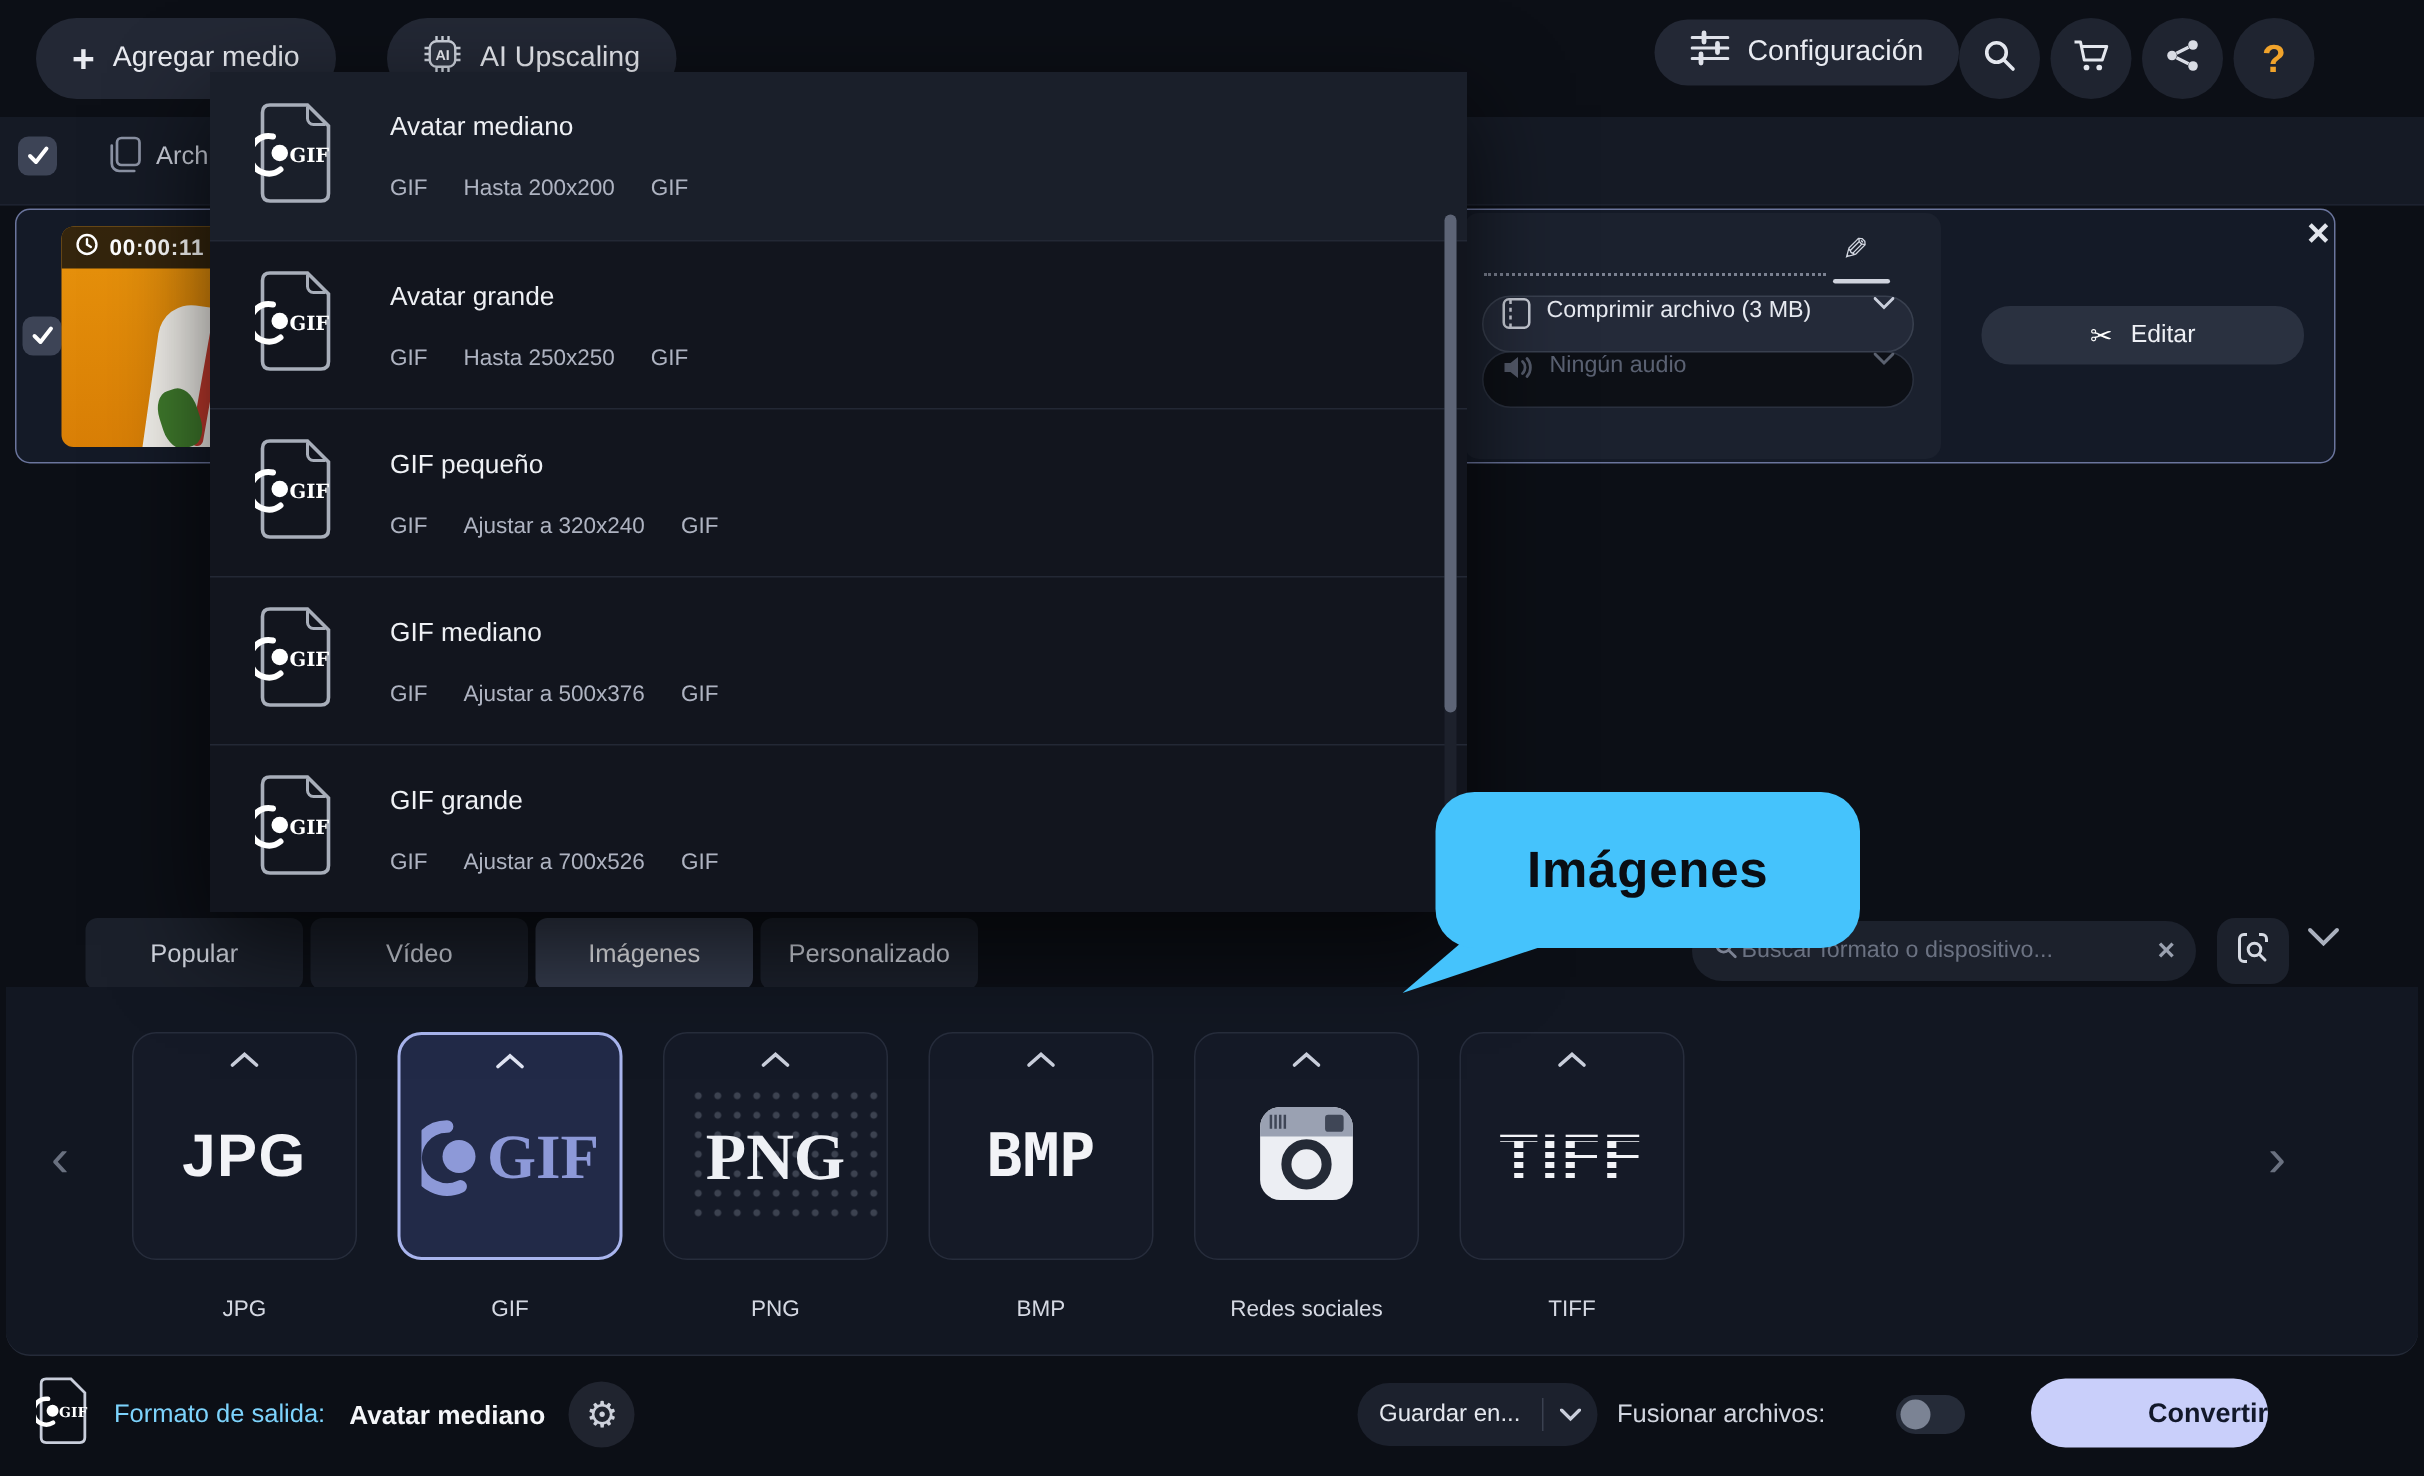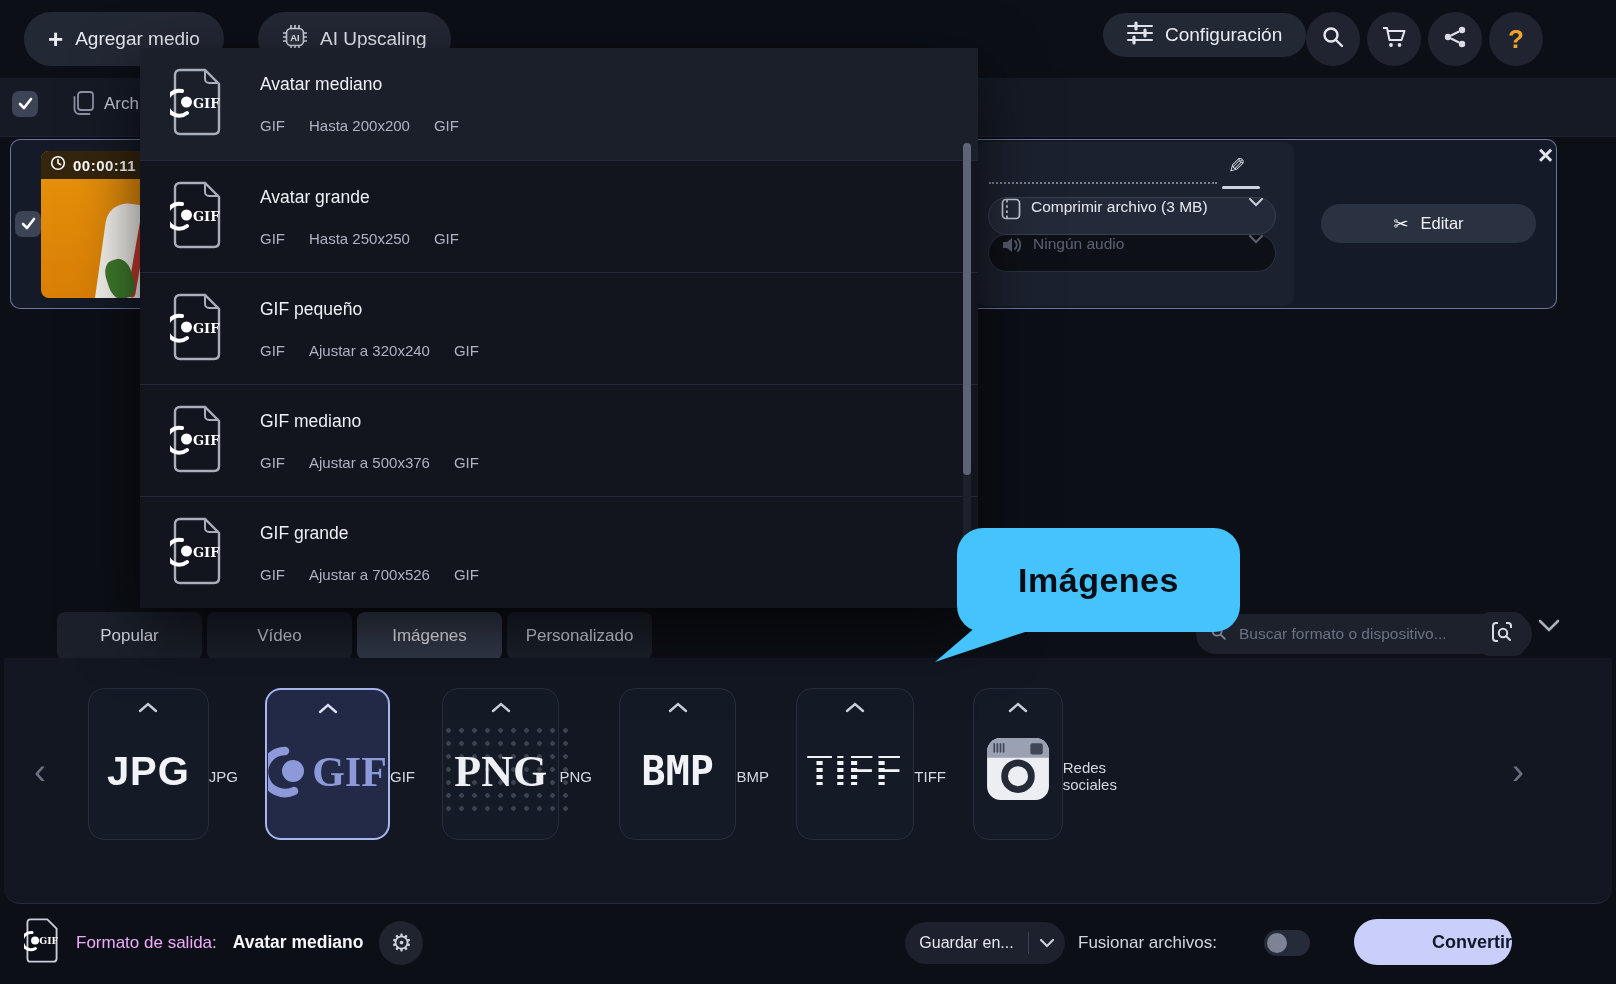--- a/index.html
+++ b/index.html
@@ -57,59 +57,59 @@
   .dd-texts{margin-left:36px;}
   .dd-title{font-size:17.5px;color:#eef0f4;margin-bottom:22px;}
   .dd-sub{display:flex;gap:24px;font-size:15px;color:#aeb3c1;}
   .dd-track{position:absolute;right:7px;top:95px;width:8px;height:457px;border-radius:4px;background:#1d212c;}
   .dd-thumb{position:absolute;right:7px;top:95px;width:8px;height:332px;border-radius:4px;background:#5d6476;}
   
   .tabs{position:absolute;left:57px;top:612px;display:flex;gap:5px;}
   .tab{width:145px;height:48px;border-radius:8px;background:#1b202b;display:flex;align-items:center;
        justify-content:center;font-size:17px;color:#d3d7e1;}
   .tab.selected{background:#333a4b;color:#f3f4f8;}
-  .search-box{position:absolute;left:1196px;top:614px;width:336px;height:40px;border-radius:20px;
-              background:#1c212c;display:flex;align-items:center;gap:10px;padding:0 14px;box-sizing:border-box;}
+  .search-box{position:absolute;left:1128px;top:614px;width:336px;height:40px;border-radius:20px;
+              background:#1c212c;display:flex;align-items:center;padding:0 14px;box-sizing:border-box;}
   .search-box input{flex:1;background:transparent;border:none;outline:none;color:#9aa1b0;
                     font-size:15.5px;font-family:"Liberation Sans",sans-serif;}
   .search-box input::placeholder{color:#6b7282;}
   .search-clear{font-size:20px;font-weight:bold;color:#9aa1b0;line-height:1;}
   .fsearch-btn{position:absolute;left:1478px;top:612px;width:48px;height:44px;border-radius:12px;
                background:#1c212c;display:flex;align-items:center;justify-content:center;}
   .collapse-chevron{position:absolute;left:1538px;top:618px;}
   
   .tooltip{position:absolute;left:957px;top:528px;width:283px;height:104px;border-radius:26px;
            background:#45c3fc;display:flex;align-items:center;justify-content:center;z-index:40;}
   .tooltip-text{font-size:34px;font-weight:800;color:#0a0d13;letter-spacing:.5px;}
   .tooltip-tail{position:absolute;left:935px;top:626px;z-index:39;}
   
   .formats-panel{position:absolute;left:4px;top:658px;width:1608px;height:246px;background:#121722;
                  border-radius:0 0 16px 16px;border-bottom:1px solid #252b39;box-sizing:border-box;}
   .cards{position:absolute;left:84px;top:30px;display:flex;gap:27px;}
-  .card-wrap{display:flex;flex-direction:row;align-items:center;width:150px;}
+  .card-wrap{display:flex;flex-direction:column;align-items:center;width:150px;}
   .card{width:150px;height:152px;border-radius:16px;background:#151a27;border:1.5px solid #272d3c;
         box-sizing:border-box;position:relative;display:flex;align-items:center;justify-content:center;}
   .card.selected{background:#222a48;border:2px solid #a9b5ee;}
   .card-chevron{position:absolute;top:10px;left:50%;transform:translateX(-50%);}
   .card-label{margin-top:24px;font-size:15px;color:#d4d8e2;}
   .logo-jpg{font-size:40px;font-weight:900;color:#f2f3f7;letter-spacing:1px;margin-top:14px;}
   .logo-gif{display:flex;align-items:center;margin-top:16px;}
   .logo-gif .gif-word{font-family:"Liberation Serif",serif;font-size:42px;font-weight:bold;color:#8d99d8;margin-left:2px;}
   .logo-png{position:relative;margin-top:14px;}
   .png-dots{position:absolute;left:-12px;top:-22px;width:128px;height:92px;
             background-image:radial-gradient(#3c4250 2px,transparent 2.6px);background-size:13px 13px;}
   .png-word{position:relative;font-family:"Liberation Serif",serif;font-size:44px;font-weight:bold;color:#eef0f5;}
   .logo-bmp{font-family:"DejaVu Sans Mono",monospace;font-size:40px;font-weight:800;color:#f2f3f7;margin-top:14px;}
   .logo-tiff{position:relative;margin-top:14px;}
   .tiff-word{font-size:42px;font-weight:800;color:#f2f3f7;letter-spacing:2px;}
   .tiff-stripes{position:absolute;inset:0;background:repeating-linear-gradient(180deg,rgba(21,26,39,0) 0 4px,#151a27 4px 7px);}
   .nav-arrow{position:absolute;top:96px;font-size:36px;color:#6a7180;line-height:1;}
   
   .footer-left{position:absolute;left:24px;top:916px;display:flex;align-items:center;gap:16px;}
-  .out-label{font-size:17px;color:#f0abfc;}
+  .out-label{font-size:17px;color:#7dd3fc;}
   .out-value{font-size:17.5px;font-weight:bold;color:#f5f6f9;}
   .gear-btn{width:44px;height:44px;border-radius:50%;background:#20242f;display:flex;
             align-items:center;justify-content:center;font-size:24px;color:#ced2dc;}
   .save-btn{position:absolute;left:905px;top:922px;width:160px;height:42px;border-radius:21px;
             background:#1c212d;display:flex;align-items:center;}
   .save-text{flex:1;text-align:center;font-size:16px;color:#e4e7ee;}
   .save-div{width:1px;height:22px;background:#3a4150;}
   .save-chevron{width:36px;display:flex;justify-content:center;}
   .merge-label{position:absolute;left:1078px;top:933px;font-size:17px;color:#d2d6e0;}
   .toggle{position:absolute;left:1264px;top:930px;width:46px;height:26px;border-radius:13px;background:#252b38;}
@@ -469,45 +469,45 @@
           <span class="logo-bmp">BMP</span>
         </div>
         <span class="card-label">BMP</span>
       </div>
 
       <div class="card-wrap">
         <div class="card">
           <span class="card-chevron"><svg width="20" height="11" viewBox="0 0 20 11">
                 <path d="M2 9l8-7 8 7" stroke="#c9cedb" stroke-width="2.4" fill="none" stroke-linecap="round"></path>
               </svg></span>
-          <span class="logo-tiff">
-            <span class="tiff-word">TIFF</span>
-            <span class="tiff-stripes"></span>
-          </span>
-        </div>
-        <span class="card-label">TIFF</span>
-      </div>
-
-      <div class="card-wrap">
-        <div class="card">
-          <span class="card-chevron"><svg width="20" height="11" viewBox="0 0 20 11">
-                <path d="M2 9l8-7 8 7" stroke="#c9cedb" stroke-width="2.4" fill="none" stroke-linecap="round"></path>
-              </svg></span>
           <span style="margin-top:14px;">
             <svg width="66" height="66" viewBox="0 0 64 64">
               <rect x="2" y="2" width="60" height="60" rx="13" fill="#eceef3"></rect>
               <path d="M15 2h34a13 13 0 0 1 13 13v6H2v-6A13 13 0 0 1 15 2z" fill="#9aa1b2"></path>
               <rect x="44" y="7" width="12" height="11" rx="2" fill="#3f4656"></rect>
               <path d="M9 7v9M12 7v9M15 7v9M18 7v9" stroke="#3f4656" stroke-width="1.6"></path>
               <circle cx="32" cy="39" r="13" fill="#eceef3" stroke="#242a36" stroke-width="6.5"></circle>
             </svg>
           </span>
         </div>
         <span class="card-label">Redes sociales</span>
       </div>
+
+      <div class="card-wrap">
+        <div class="card">
+          <span class="card-chevron"><svg width="20" height="11" viewBox="0 0 20 11">
+                <path d="M2 9l8-7 8 7" stroke="#c9cedb" stroke-width="2.4" fill="none" stroke-linecap="round"></path>
+              </svg></span>
+          <span class="logo-tiff">
+            <span class="tiff-word">TIFF</span>
+            <span class="tiff-stripes"></span>
+          </span>
+        </div>
+        <span class="card-label">TIFF</span>
+      </div>
     </div>
   </div>
 
   <div class="footer-left">
     <span>
       <svg width="36" height="49" viewBox="0 0 54 74">
           <path d="M5 10q0-5 5-5h25l14 14v45q0 5-5 5H10q-5 0-5-5z" fill="none" stroke="#c9cedb" stroke-width="2.8"></path>
           <circle cx="16.5" cy="37" r="6" fill="#fff"></circle>
           <path d="M12 25A13 13 0 1 0 17 49" fill="none" stroke="#fff" stroke-width="4.5" stroke-linecap="round"></path>
           <text x="23" y="43" font-family="DejaVu Serif,serif" font-size="14" font-weight="bold" fill="#fff">GIF</text>

